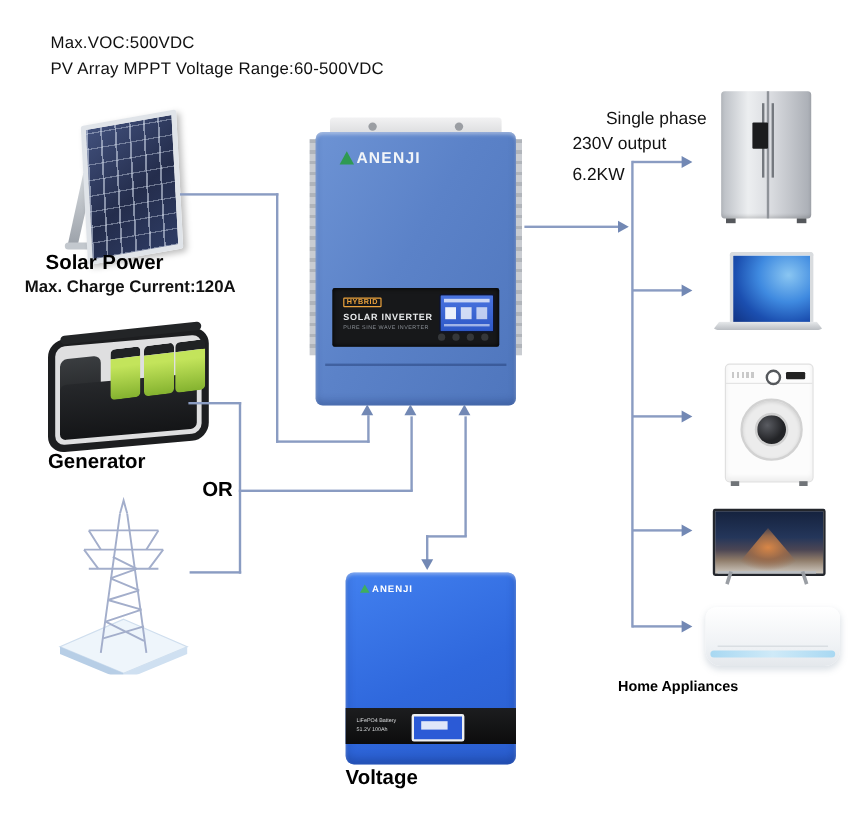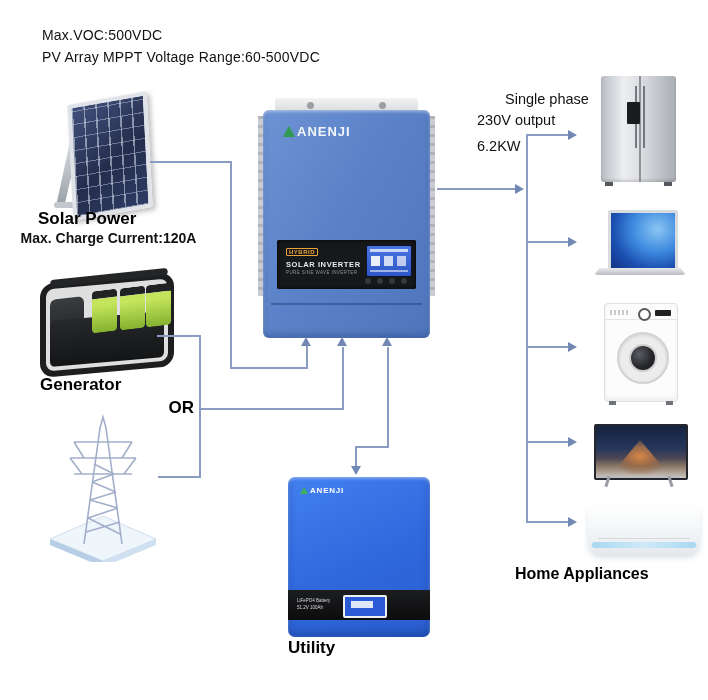--- a/index.html
+++ b/index.html
@@ -215,21 +215,21 @@
     <div class="batt-band">
       <div class="band-txt">
         <div>LiFePO4 Battery</div>
         <div>51.2V 100Ah</div>
       </div>
       <div class="batt-lcd">
           <i></i>
         </div>
     </div>
   </div>
-  <div class="lbl" style="left:288px;top:638px;width:142px;">Utility</div>
+  <div class="lbl" style="left:288px;top:638px;width:142px;">Voltage</div>
 
   <div class="outtxt" style="left:477px;top:91px;margin-left:28px;">Single phase</div>
   <div class="outtxt" style="left:477px;top:112px;">230V output</div>
   <div class="outtxt" style="left:477px;top:138px;">6.2KW</div>
 
   <div class="fridge">
     <div class="fr-split"></div>
     <div class="fr-h1"></div>
     <div class="fr-h2"></div>
     <div class="fr-disp"></div>
@@ -256,21 +256,21 @@
       <div class="tv-peak"></div>
     </div>
     <div class="tv-bar"></div>
     <div class="tv-leg tl1"></div>
     <div class="tv-leg tl2"></div>
   </div>
   <div class="ac">
     <div class="ac-slit"></div>
     <div class="ac-strip"></div>
   </div>
-  <div class="lbl" style="left:515px;top:565px;width:155px;font-size:16px;">Home Appliances</div>
+  <div class="lbl" style="left:515px;top:565px;width:155px;font-size:12px;">Home Appliances</div>
 
   <div class="line h" style="left:150px;top:161px;width:82px;"></div>
   <div class="line v" style="left:230px;top:161px;height:208px;"></div>
   <div class="line h" style="left:230px;top:367px;width:78px;"></div>
   <div class="line v" style="left:306px;top:346px;height:23px;"></div>
   <div class="arr up" style="left:301px;top:337px;"></div>
 
   <div class="line h" style="left:157px;top:335px;width:44px;"></div>
   <div class="line v" style="left:199px;top:335px;height:143px;"></div>
   <div class="line h" style="left:158px;top:476px;width:43px;"></div>

